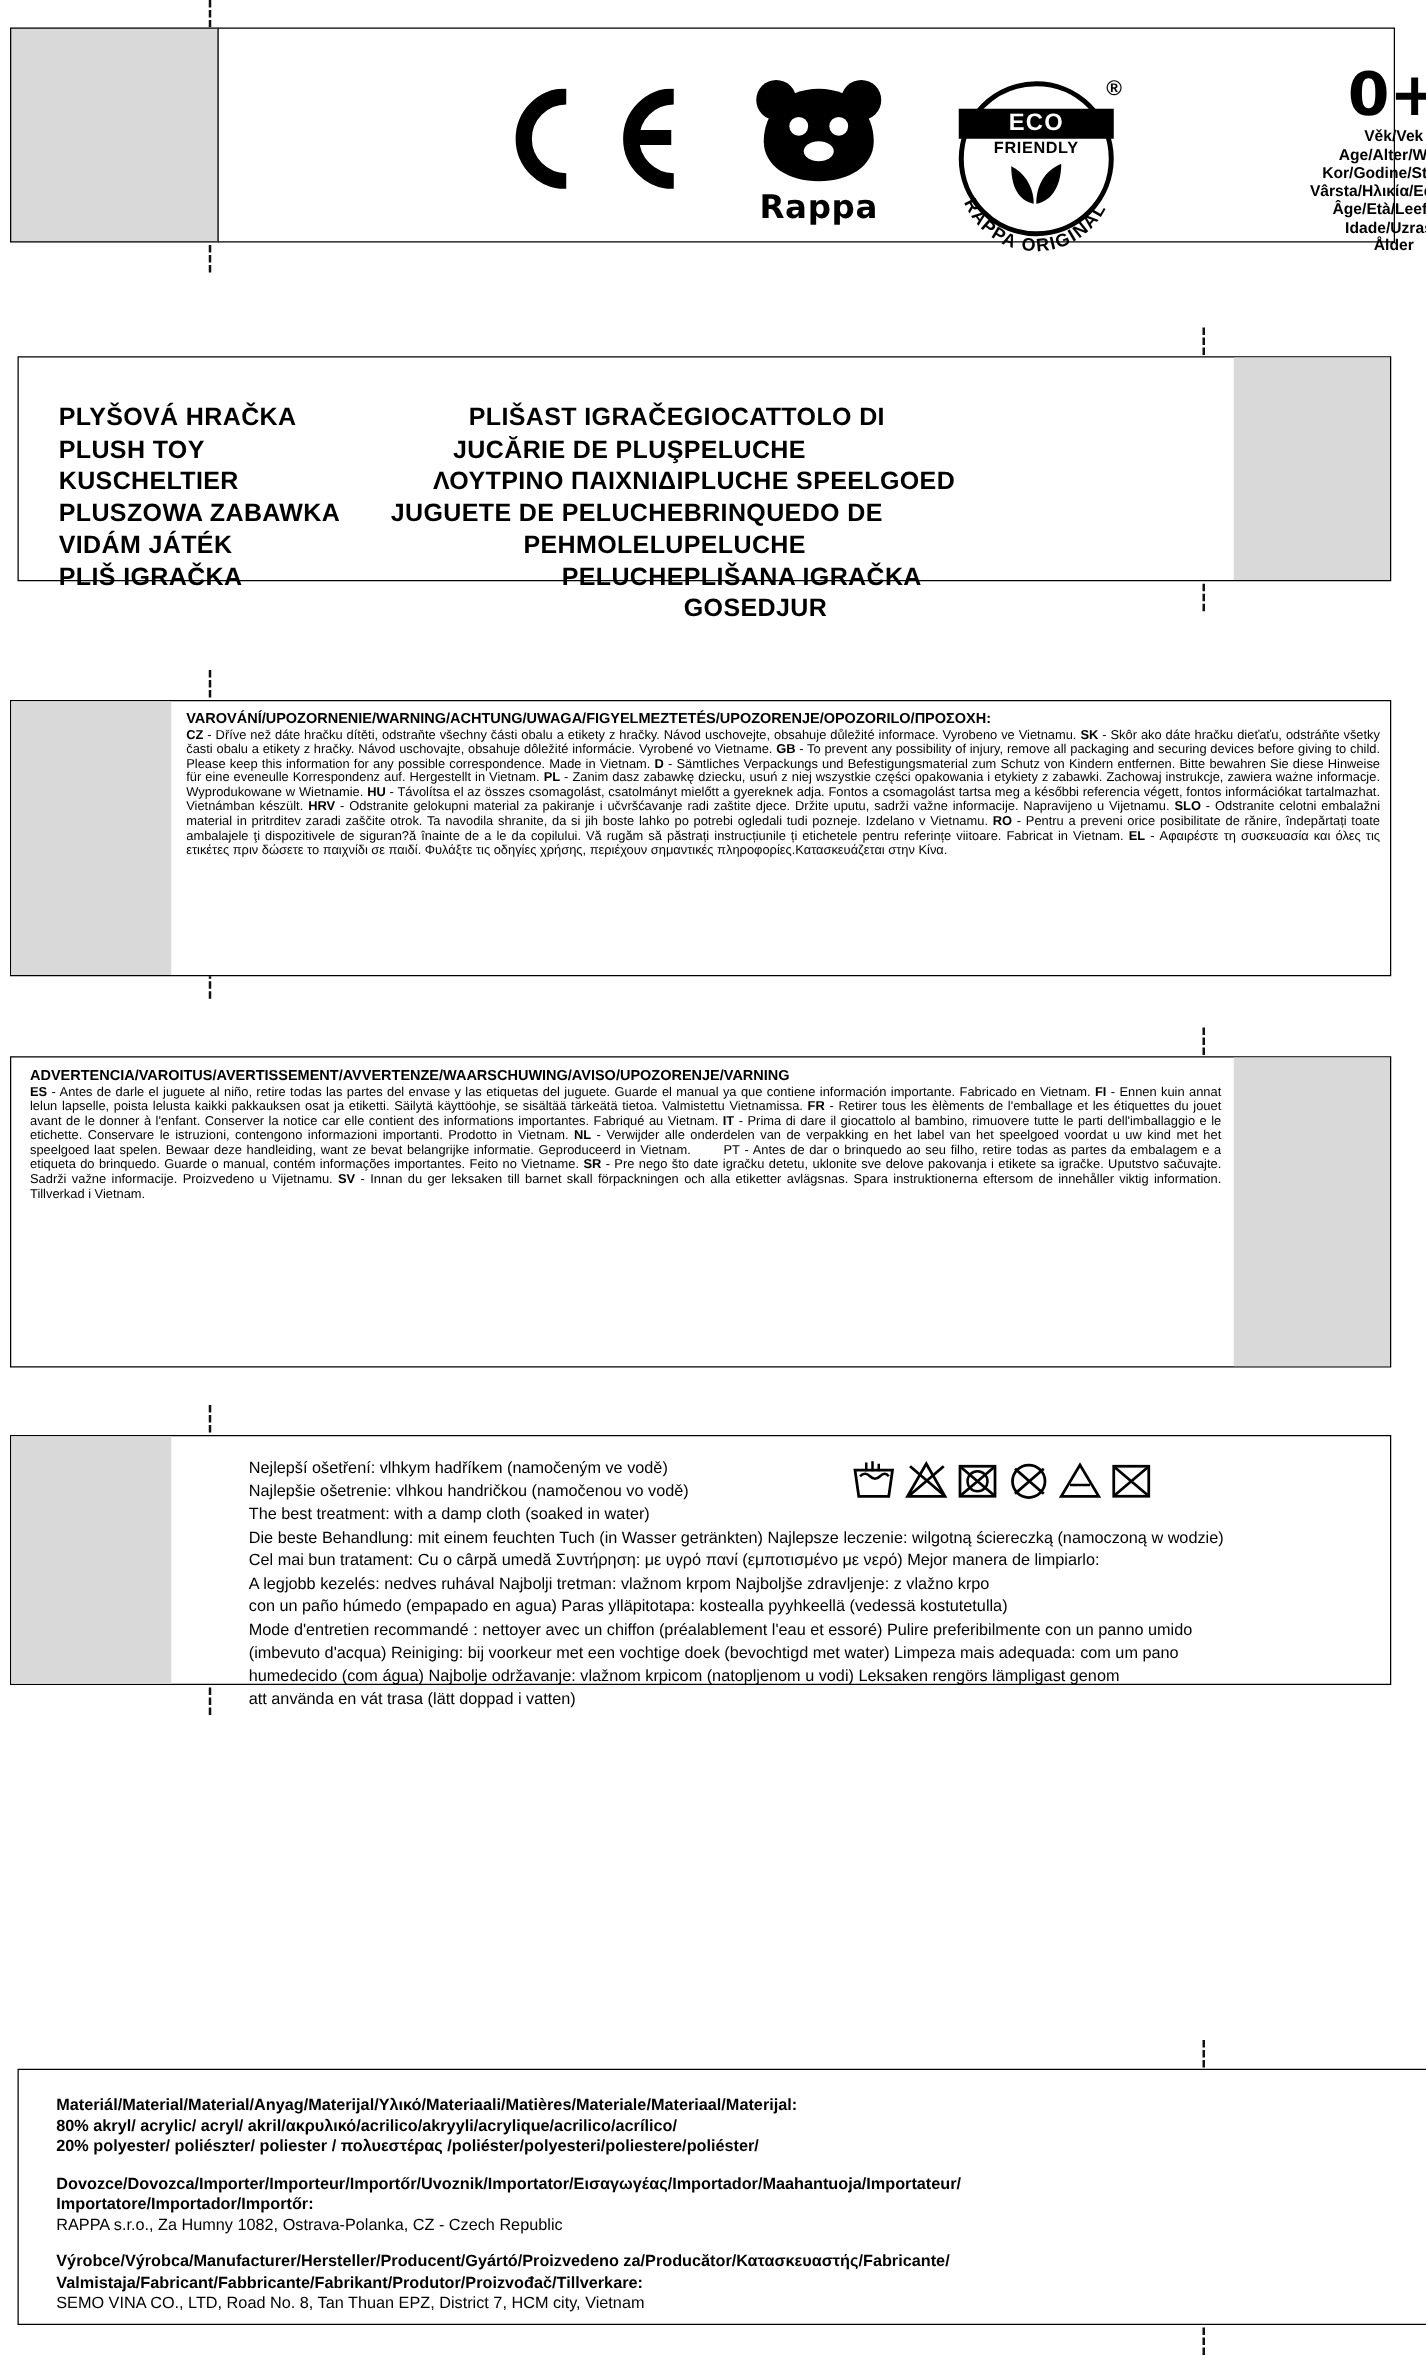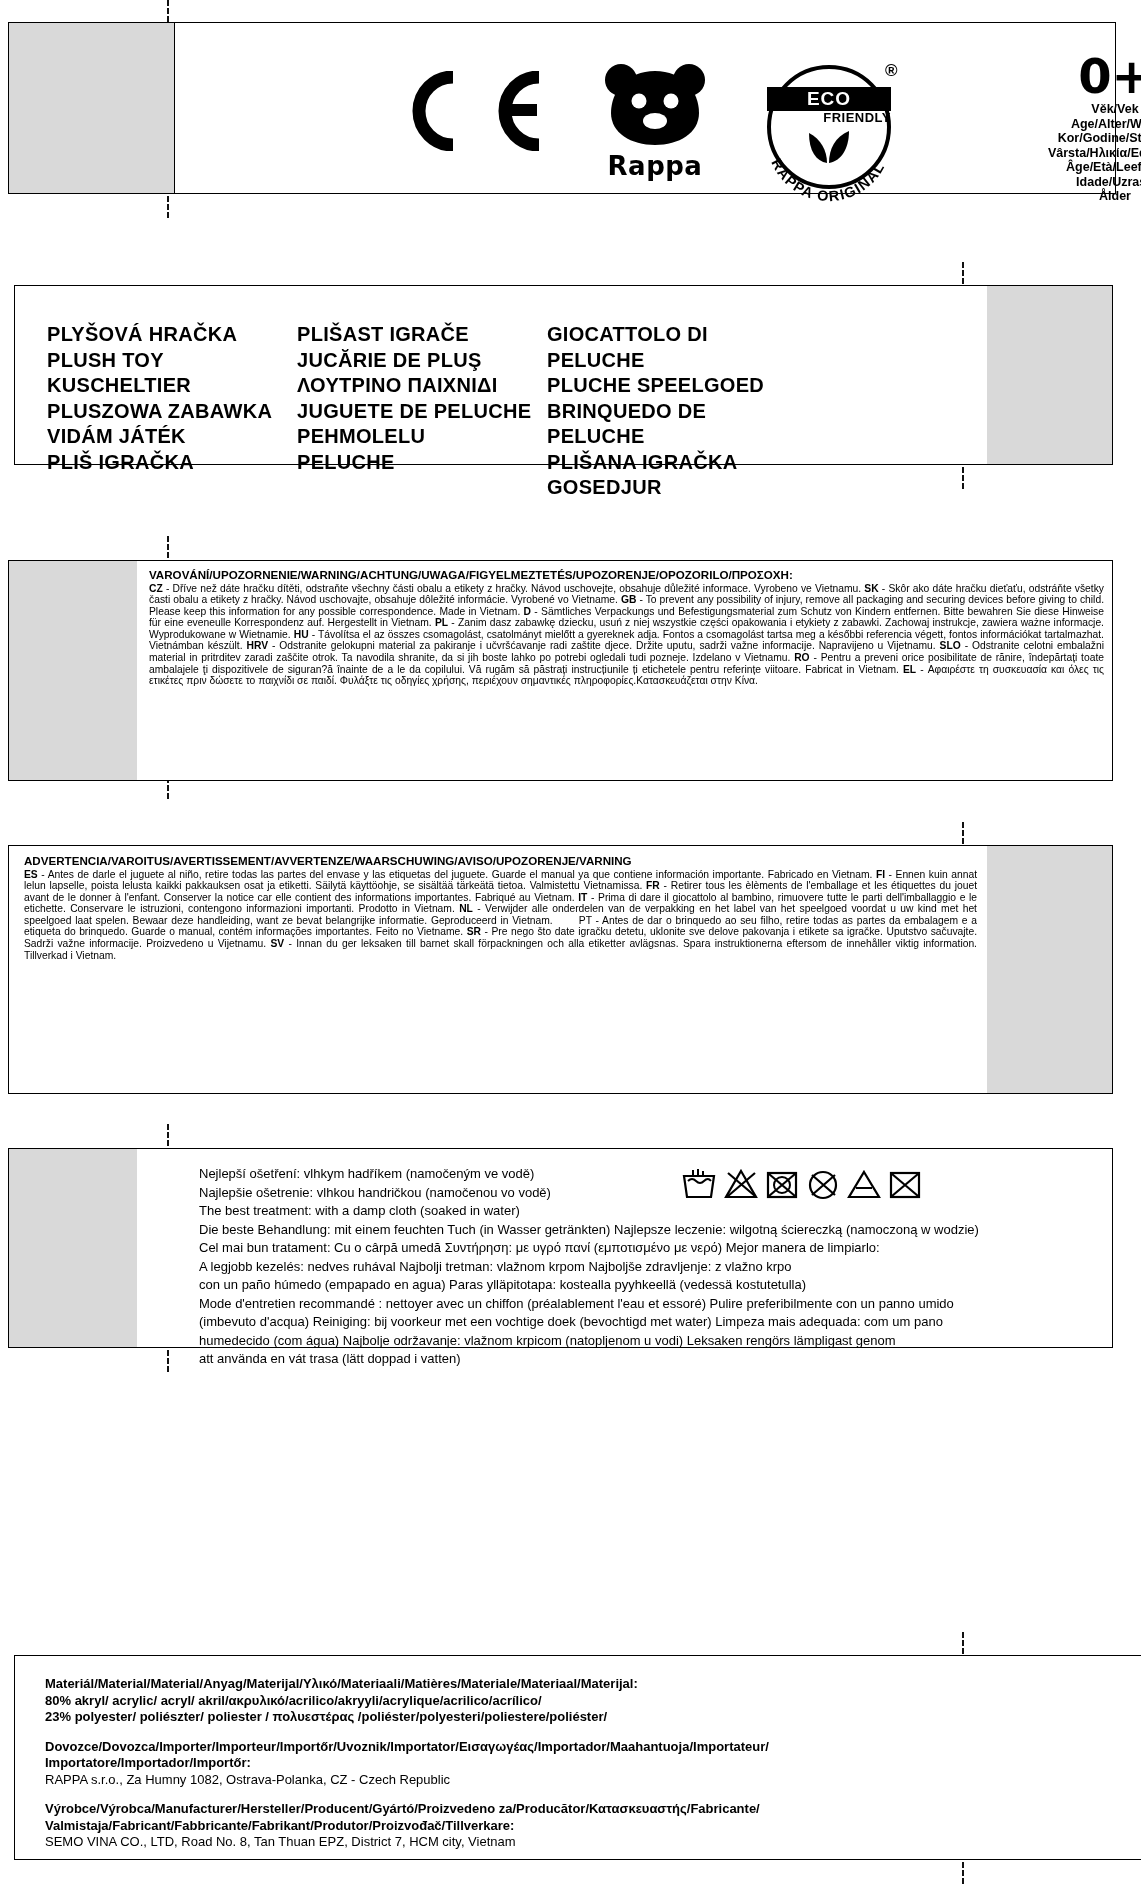--- a/index.html
+++ b/index.html
@@ -109,21 +109,21 @@
     font-weight: bold;
     font-size: 19px;
     letter-spacing: 1px;
     line-height: 20px;
     padding: 2px 0;
   }
   .eco-badge .eco-sub {
     position: absolute;
     left: 12px; top: 49px;
     width: 124px;
-    text-align: right;
+    text-align: center;
     font-weight: bold;
     font-size: 13px;
     letter-spacing: 0.5px;
   }
   .eco-badge .leaf {
     position: absolute;
     left: 50px; top: 64px;
     width: 48px; height: 40px;
   }
   .eco-badge .reg {
@@ -180,21 +180,21 @@
     display: flex;
     gap: 0;
   }
   .names-col {
     font-weight: bold;
     font-size: 20px;
     line-height: 25.5px;
     letter-spacing: 0.3px;
   }
   .names-col.c1 { width: 250px; }
-  .names-col.c2 { width: 250px; }
+  .names-col.c2 { width: 250px; text-align: right; }
   .names-col.c3 { width: 250px; }
 
   
   #block3 {
     left: 8px;
     top: 560px;
     width: 1105px;
     height: 221px;
   }
   #block3 .gray-left {
@@ -485,21 +485,21 @@
         <path d="M4 6 L30 28 M30 6 L4 28" stroke="#000" stroke-width="2.2"></path>
       </svg>
     </div>
   </div>
 
   <div id="block6" class="panel">
     <div class="mat-body">
       <div class="grp">
         <div style="font-weight:bold">Materiál/Material/Material/Anyag/Materijal/Υλικό/Materiaali/Matières/Materiale/Materiaal/Materijal:</div>
         <div style="font-weight:bold">80% akryl/ acrylic/ acryl/ akril/ακρυλικό/acrilico/akryyli/acrylique/acrilico/acrílico/</div>
-        <div style="font-weight:bold">23% polyester/ poliészter/ poliester / πολυεστέρας /poliéster/polyesteri/poliestere/poliéster/</div>
+        <div style="font-weight:bold">20% polyester/ poliészter/ poliester / πολυεστέρας /poliéster/polyesteri/poliestere/poliéster/</div>
       </div>
       <div class="grp">
         <div style="font-weight:bold">Dovozce/Dovozca/Importer/Importeur/Importőr/Uvoznik/Importator/Εισαγωγέας/Importador/Maahantuoja/Importateur/</div>
         <div style="font-weight:bold">Importatore/Importador/Importőr:</div>
         <div class="plain">RAPPA s.r.o., Za Humny 1082, Ostrava-Polanka, CZ - Czech Republic</div>
       </div>
       <div class="grp">
         <div style="font-weight:bold">Výrobce/Výrobca/Manufacturer/Hersteller/Producent/Gyártó/Proizvedeno za/Producător/Κατασκευαστής/Fabricante/</div>
         <div style="font-weight:bold">Valmistaja/Fabricant/Fabbricante/Fabrikant/Produtor/Proizvođač/Tillverkare:</div>
         <div class="plain">SEMO VINA CO., LTD, Road No. 8, Tan Thuan EPZ, District 7, HCM city, Vietnam</div>

